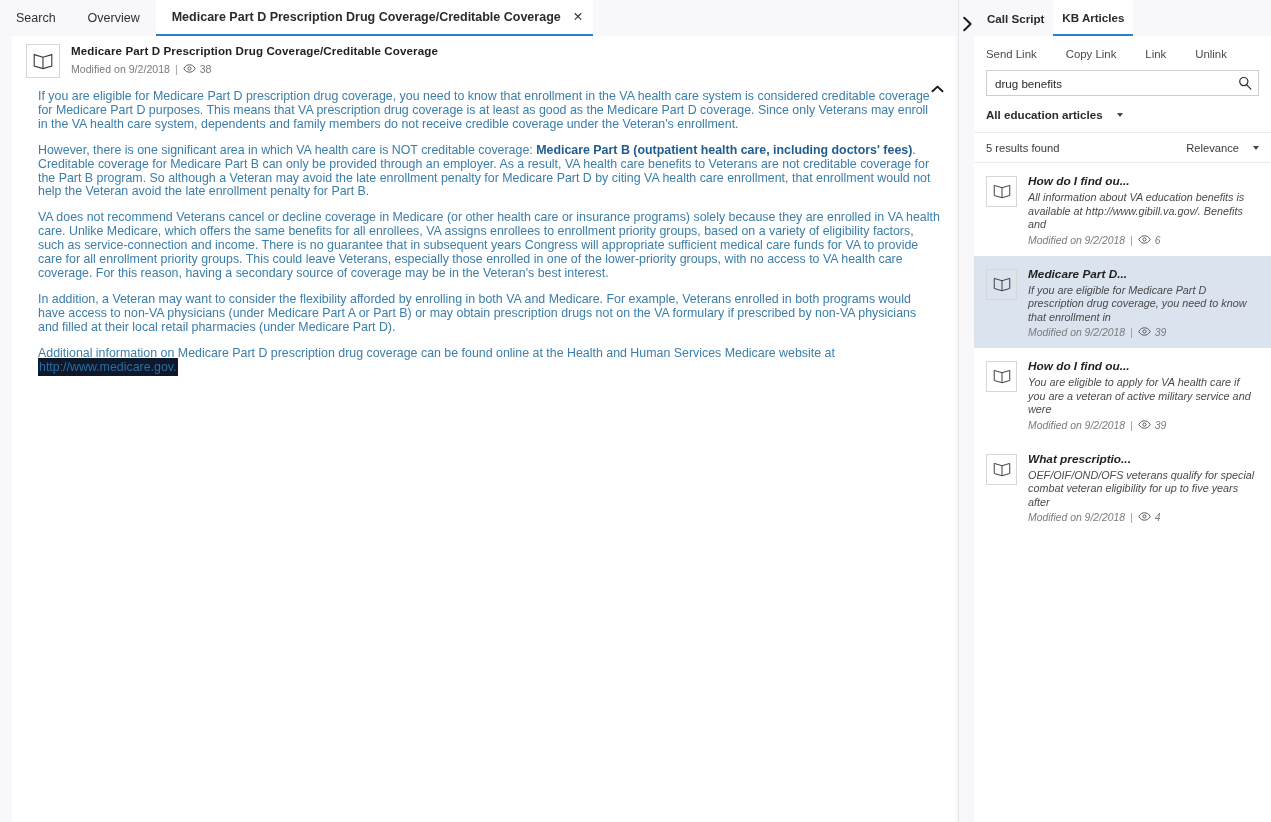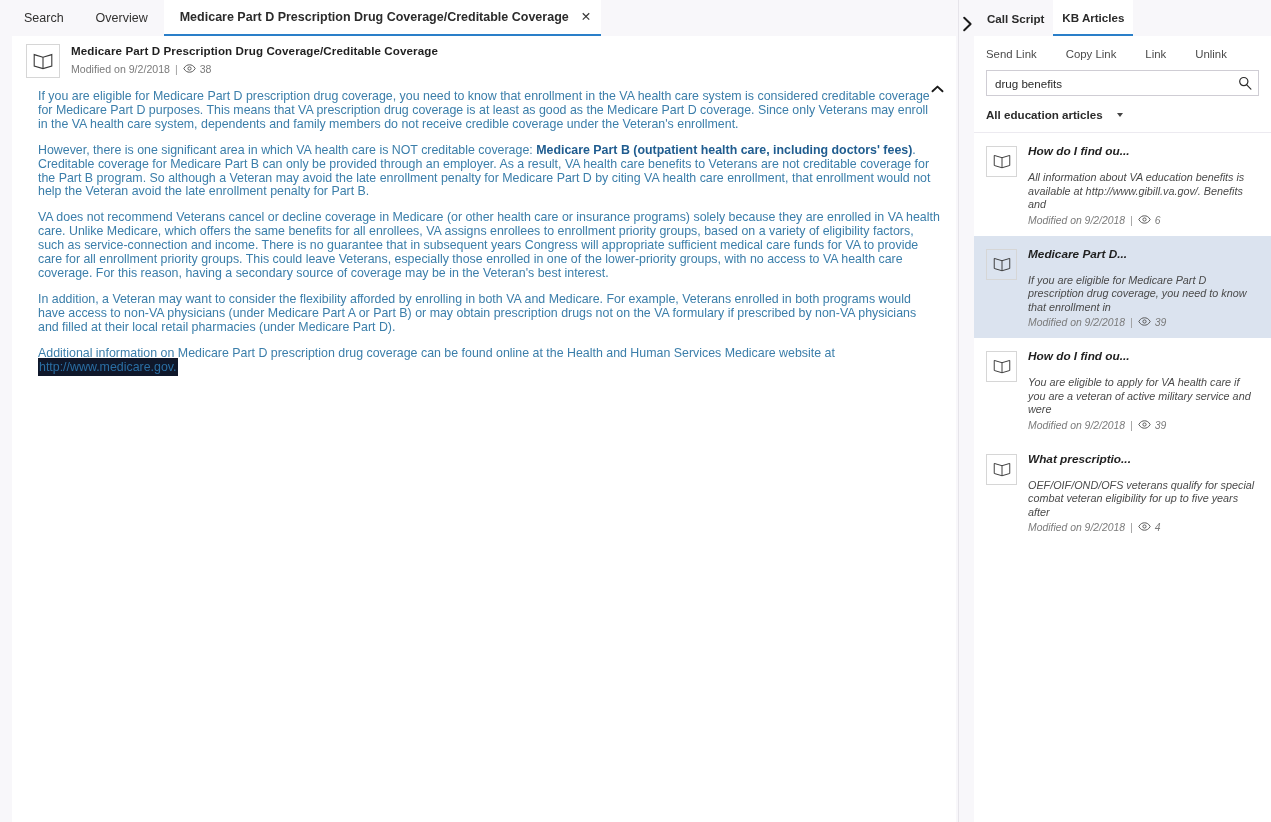--- a/index.html
+++ b/index.html
@@ -14,21 +14,21 @@
   
   #left-region {
     position: relative;
     width: 958px; height: 822px;
     background: #f8f7fa;
     flex: 0 0 958px;
   }
 
   
   #tab-strip {
-    position: absolute; top: 0; left: 8px;
+    position: absolute; top: 0; left: 0;
     width: 958px; height: 36px;
     background: #f8f7fa;
     display: flex; align-items: stretch;
   }
   .tab {
     display: flex; align-items: center;
     padding: 0 16px;
     font-size: 12.5px; color: #2b2b2b;
     background: transparent;
     white-space: nowrap;
@@ -219,21 +219,21 @@
     font-style: italic;
   }
   .kb-result.selected { background: #dbe3ef; }
   .kb-result-text { margin-left: 11px; flex: 1; min-width: 0; }
   .kb-result-title {
     font-size: 11.8px; font-weight: bold; color: #1f1f1f;
     line-height: 15px;
     white-space: nowrap; overflow: hidden;
   }
   .kb-result-snippet {
-    margin-top: 12px;
+    margin-top: 2px;
     font-size: 10.8px; color: #4a4a4a;
     line-height: 13.5px;
   }
   .kb-result-meta {
     margin-top: 3px;
     font-size: 10.4px; color: #7b7b7b;
     display: flex; align-items: center; gap: 4px;
   }
 </style>
 </head>
@@ -331,20 +331,27 @@
             </svg>
           </button>
         </div>
       </div>
 
       <div id="kb-filter-row">
         <span id="kb-filter-label">All education articles</span>
         <span class="caret-down"></span>
       </div>
 
+      <div id="kb-results-row">
+        <span id="kb-results-count">5 results found</span>
+        <span id="kb-sort">
+          <span id="kb-sort-label">Relevance</span>
+          <span class="caret-down"></span>
+        </span>
+      </div>
 
       <div id="kb-results-list">
           <div class="kb-result">
             <div class="book-icon-box">
               <svg width="18" height="15" viewBox="0 0 20 17" fill="none" stroke="#3a3a3a" stroke-width="1.1">
     <path d="M10 4.2 L1.2 1.6 L1.2 13.0 L10 15.6 L18.8 13.0 L18.8 1.6 Z"></path>
     <path d="M10 4.2 L10 15.6"></path>
               </svg>
             </div>
             <div class="kb-result-text">

